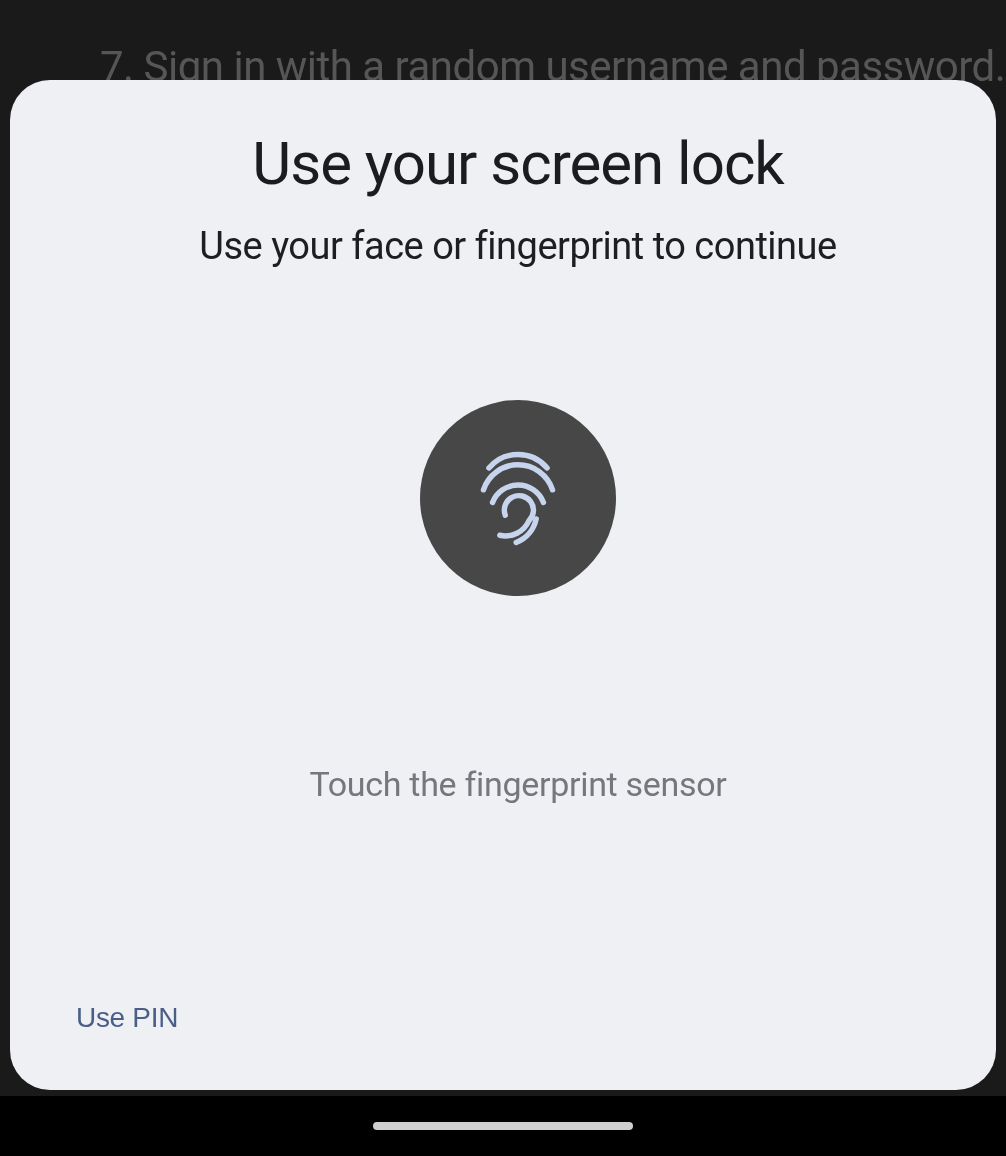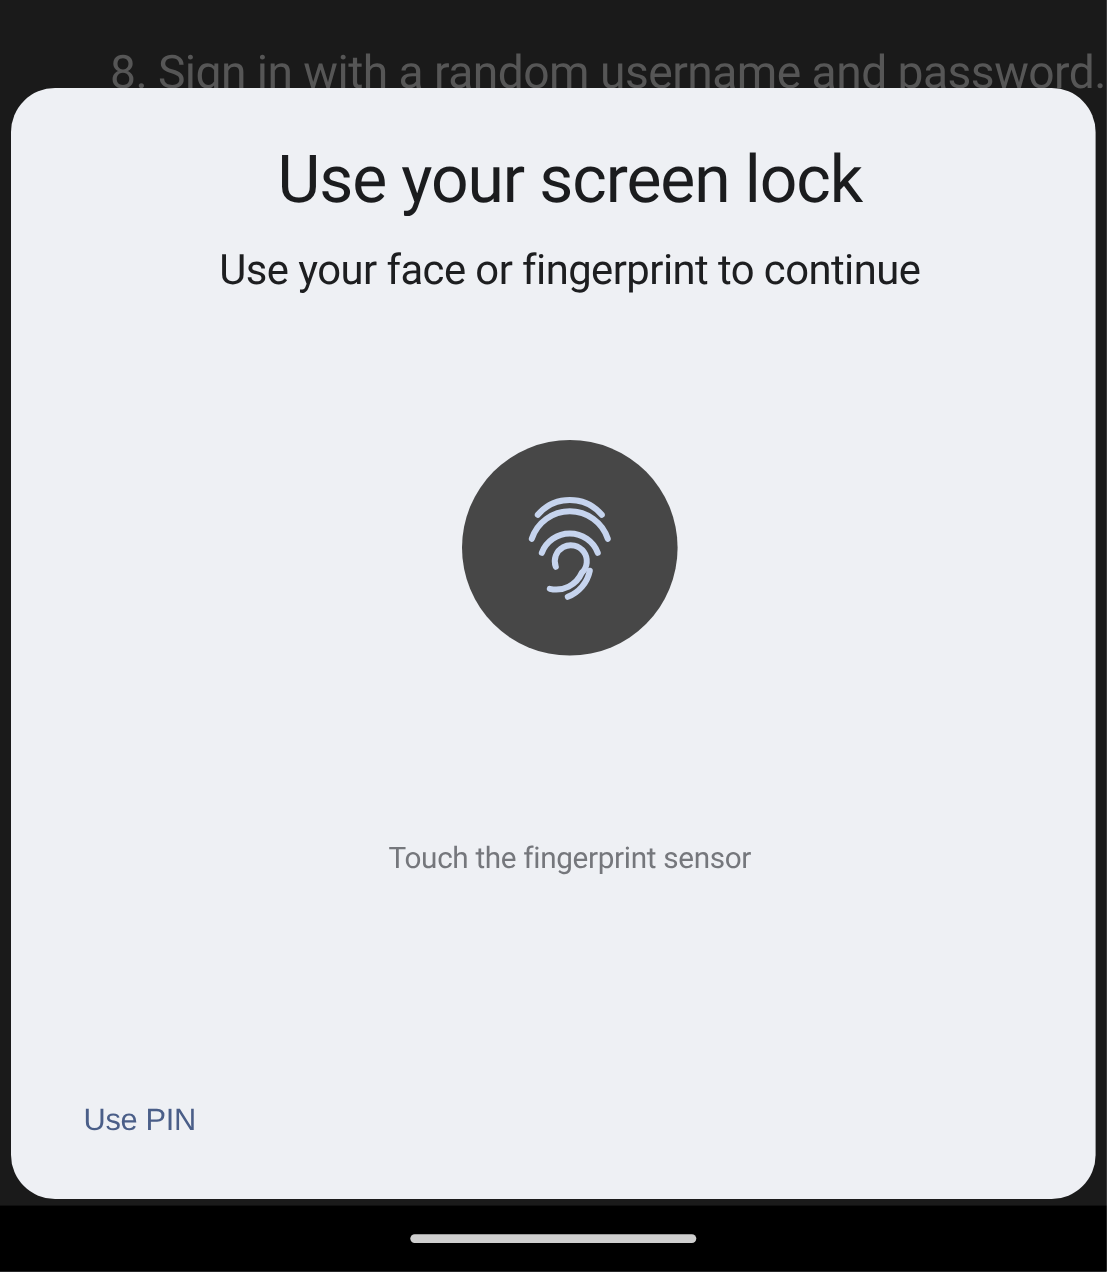--- a/index.html
+++ b/index.html
@@ -64,21 +64,21 @@
       height: 196px;
       border-radius: 50%;
       background: #474747;
       display: flex;
       align-items: center;
       justify-content: center;
     }
     .fp-wrap svg { width: 92px; height: 100px; display:block; }
     .hint {
       margin-top: 168px;
-      font-size: 27px;
+      font-size: 34px;
       color: #75777c;
       text-align: center;
       letter-spacing: -0.3px;
     }
     .use-pin {
       position: absolute;
       left: 66px;
       bottom: 56px;
       font-size: 28px;
       color: #4a5e88;
@@ -100,21 +100,21 @@
     .nav-handle {
       width: 260px;
       height: 8px;
       background: #cfcfcf;
       border-radius: 4px;
     }
   </style>
 </head>
 <body>
 
-<div class="backdrop-text">8. Sign in with a random username and password.</div>
+<div class="backdrop-text">7. Sign in with a random username and password.</div>
 
 <div class="sheet">
   <div class="title">Use your screen lock</div>
   <div class="subtitle">Use your face or fingerprint to continue</div>
 
   <div class="fp-wrap">
     <span>
       <svg viewBox="0 0 100 110" fill="none" stroke="#c6d4ee" stroke-width="6" stroke-linecap="round">
 
         <path d="M18 22 A42 42 0 0 1 82 22"></path>

